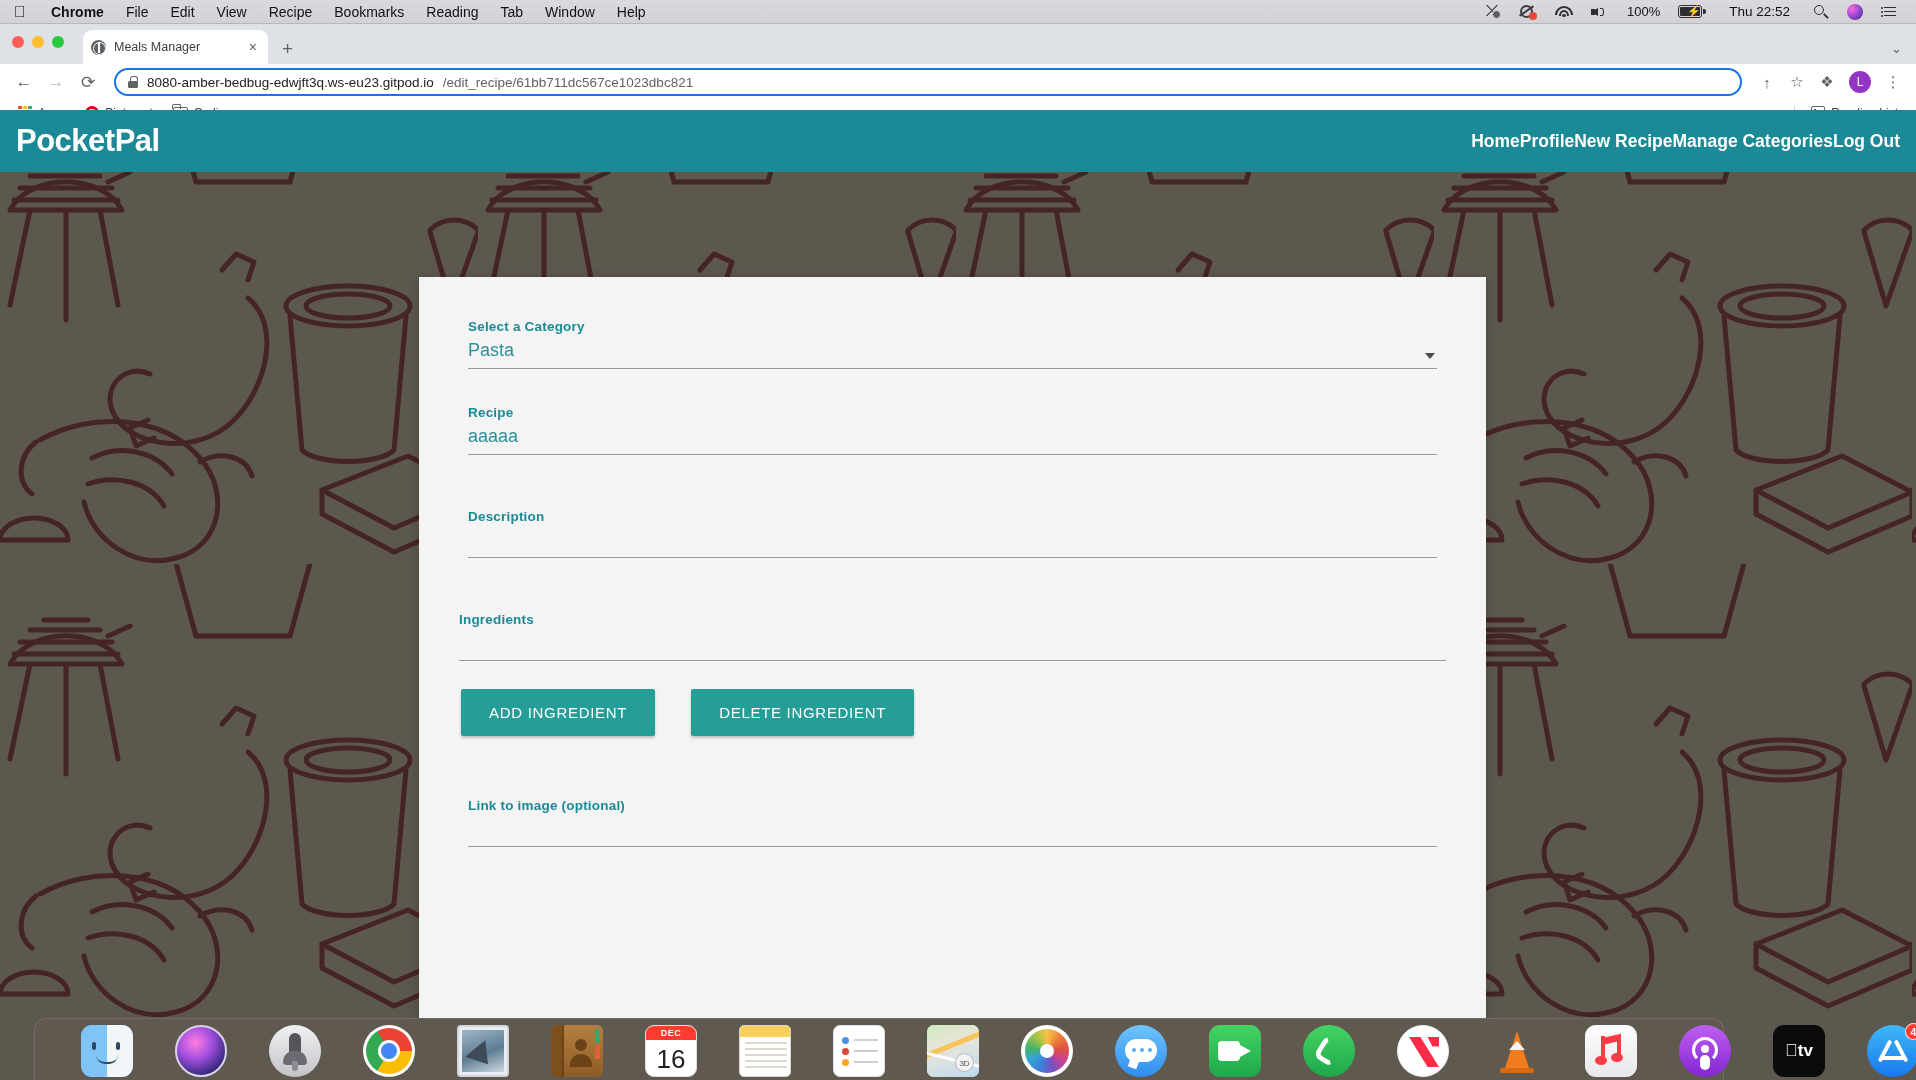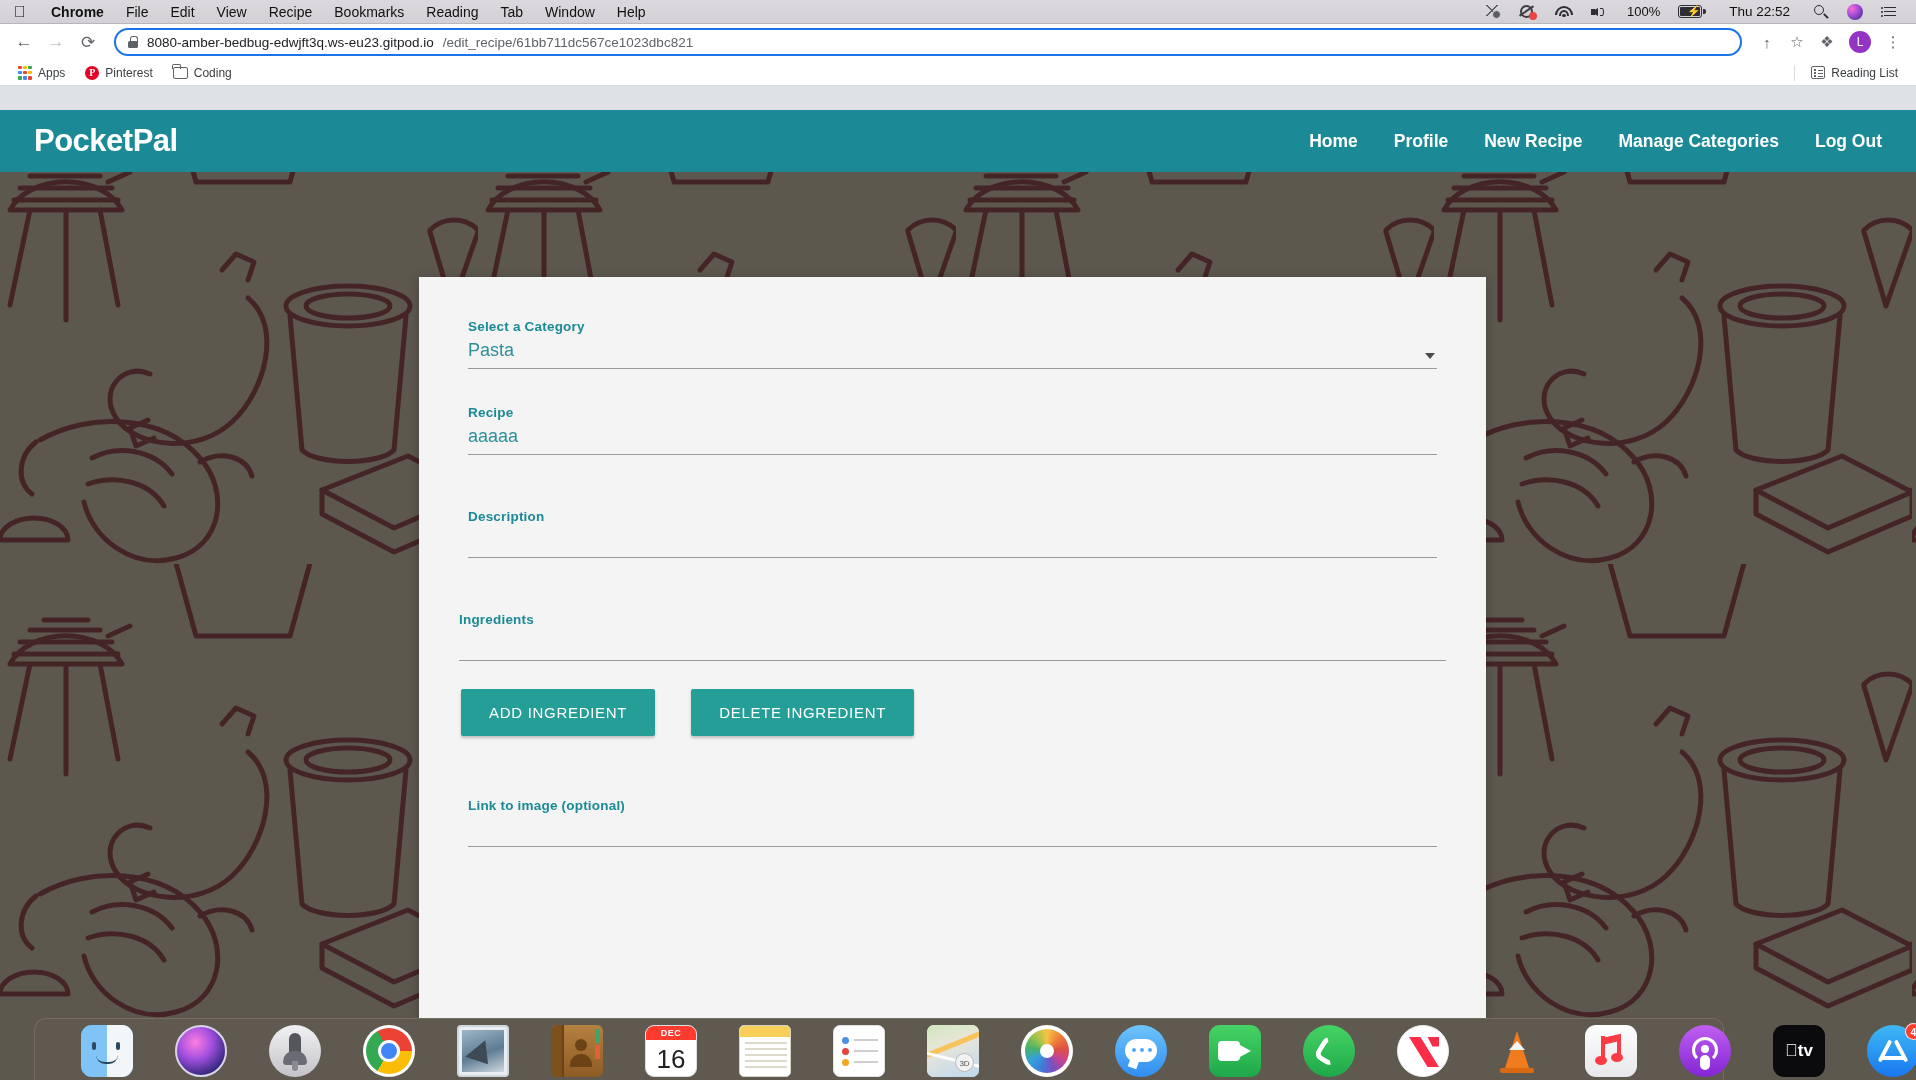--- a/index.html
+++ b/index.html
@@ -111,24 +111,24 @@
   .bm-list:before{content:"";position:absolute;left:2px;top:2px;width:2px;height:2px;box-shadow:0 3px 0 #5f6368,0 6px 0 #5f6368;background:#5f6368;}
   .bm-list:after{content:"";position:absolute;left:6px;top:2.5px;width:5px;height:1.2px;box-shadow:0 3px 0 #5f6368,0 6px 0 #5f6368;background:#5f6368;}
 
   
   .page { position:absolute; top:110px; left:0; width:1916px; height:908px; overflow:hidden; }
   .page-bg { position:absolute; inset:0; background:#5d584e; }
   .doodles { position:absolute; inset:0; opacity:.95; }
 
   .navbar {
     position:absolute; top:0; left:0; width:1916px; height:62px; background:#1b8a96;
-    display:flex; align-items:center; justify-content:space-between; padding:0 34px; z-index:3;
+    display:flex; align-items:center; justify-content:space-between; padding:0 16px; z-index:3;
   }
   .brand { color:#fff; font-size:31px; font-weight:bold; letter-spacing:-0.5px; }
-  .navlinks { display:flex; align-items:flex-start; gap:36px; }
+  .navlinks { display:flex; align-items:flex-start; }
   .navlinks a { color:#fff; font-size:17.5px; font-weight:bold; text-decoration:none; white-space:nowrap; }
 
   .card {
     position:absolute; top:167px; left:419px; width:1067px; height:741px;
     background:#f4f4f4; z-index:2; padding:0 30px;
     box-shadow:0 2px 10px rgba(0,0,0,.25);
   }
   .card h1 {
     text-align:center; color:#1b8a96; font-size:56px; font-weight:bold; padding-top:44px; letter-spacing:-1px;
     text-shadow:1px 2px 0 rgba(0,0,0,.12);
@@ -238,20 +238,34 @@
           <b></b>
           <b></b>
           <b></b>
         </span>
       </span>
   </div>
 </div>
 
 <div class="chrome">
 
+  <div class="tabstrip">
+    <div class="traffic">
+      <span class="t-red"></span>
+      <span class="t-yellow"></span>
+      <span class="t-green"></span>
+    </div>
+    <div class="tab">
+      <span class="favicon"></span>
+      <span class="title">Meals Manager</span>
+      <span class="x">×</span>
+    </div>
+    <span class="newtab">+</span>
+    <span class="wincollapse">⌄</span>
+  </div>
 
   <div class="toolbar">
     <span class="nav-btn">←</span>
     <span class="nav-btn disabled">→</span>
     <span class="nav-btn">⟳</span>
     <div class="omnibox">
       <span class="lock"></span>
       <span class="url-host">8080-amber-bedbug-edwjft3q.ws-eu23.gitpod.io</span>
         <span class="url-path">/edit_recipe/61bb711dc567ce1023dbc821</span>
     </div>

